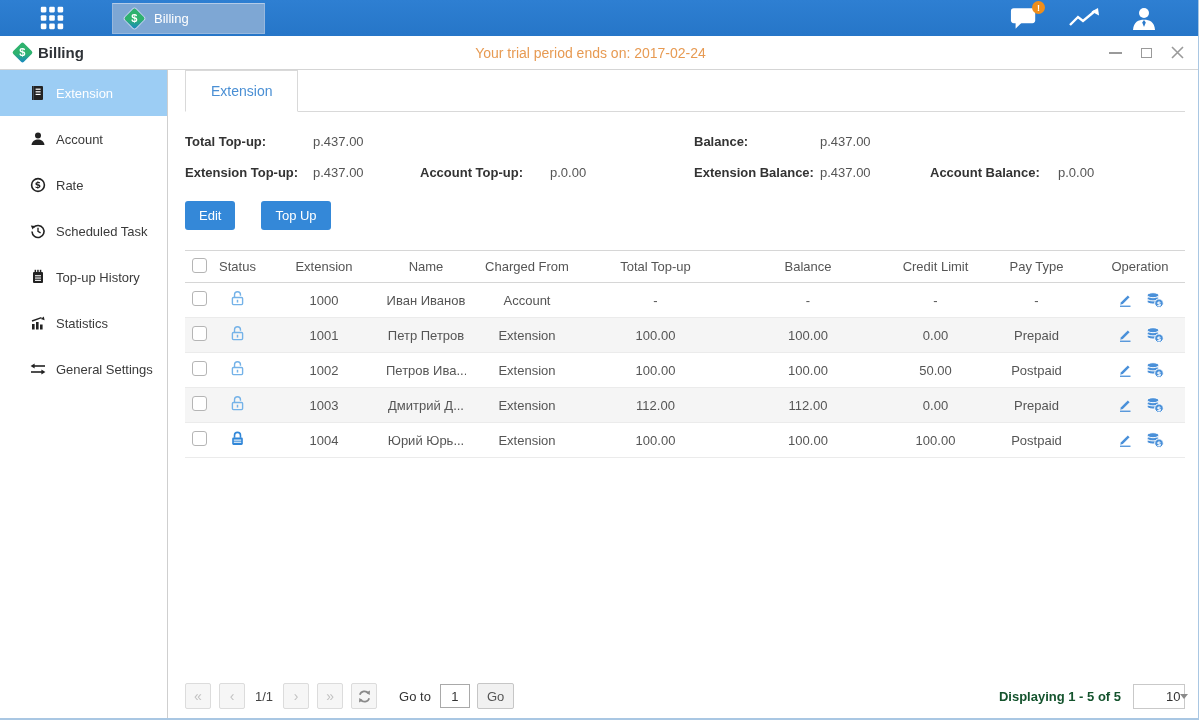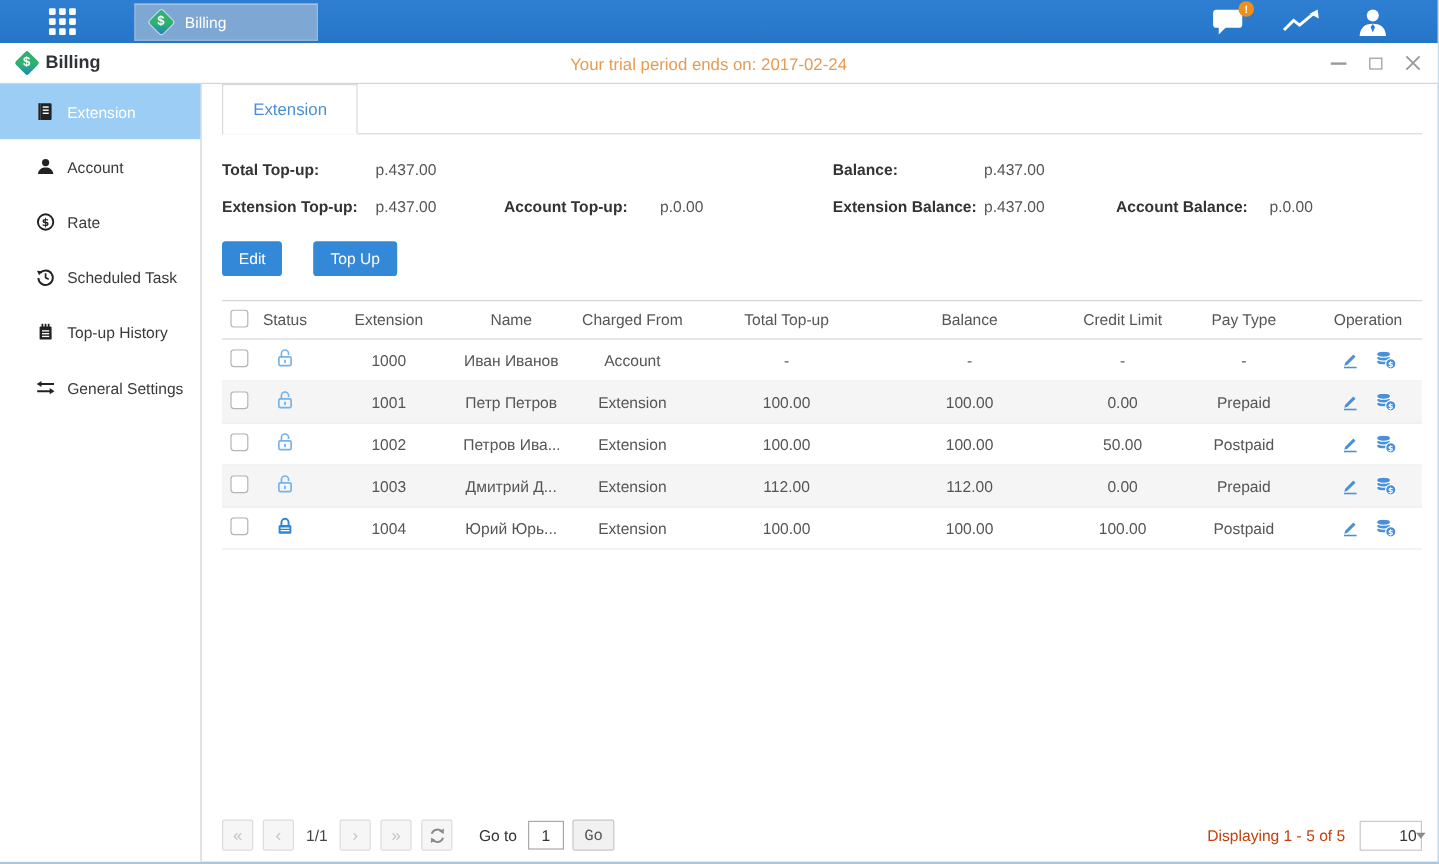--- a/index.html
+++ b/index.html
@@ -83,22 +83,22 @@
                 justify-content:space-between; height:28px; }
   .pag-left, .pag-right { display:flex; align-items:center; }
   .pbtn { width:26px; height:26px; background:#f6f6f6; border:1px solid #dcdcdc; border-radius:2px;
           color:#c2c2c2; font-size:14px; display:flex; align-items:center; justify-content:center;
           margin-right:8px; cursor:pointer; font-family:inherit; }
   .page-indicator { color:#444; font-size:13px; margin:0 10px 0 2px; }
   .goto-label { margin-left:14px; color:#333; font-size:13px; }
   .goto-input { width:30px; height:24px; border:1px solid #a9a9a9; text-align:center;
                 font-size:13px; color:#333; margin:0 7px 0 9px; font-family:inherit; }
   .go-btn { height:26px; padding:0 9px; background:#f1f1f1; border:1px solid #c6c6c6; border-radius:2px;
-            color:#555; font-size:13px; cursor:pointer; font-family:Liberation Mono, monospace; }
-  .displaying { color:#c2410c; font-size:13px; margin-right:12px; }
+            color:#555; font-size:13px; cursor:pointer; font-family:Liberation Sans, sans-serif; }
+  .displaying { color:#14532d; font-size:13px; margin-right:12px;font-weight:bold; }
   .pagesize { width:52px; height:25px; border:1px solid #c9c9c9; background:#fff; display:flex;
               align-items:center; cursor:pointer;padding-left:24px; }
   .pagesize .val { flex:1; padding-left:8px; font-size:13px; color:#333; }
   .caret { width:0; height:0; border-left:4px solid transparent; border-right:4px solid transparent;
            border-top:5px solid #8a8a8a; margin-right:7px; }
 </style>
 </head>
 <body>
 
 <div class="window">
@@ -216,20 +216,30 @@
             <rect x="7.2" y="0.8" width="1.5" height="3.2" fill="#222"></rect>
             <rect x="9.8" y="0.8" width="1.5" height="3.2" fill="#222"></rect>
           <rect x="5" y="6.2" width="6" height="1.1" fill="#fff"></rect>
             <rect x="5" y="8.5" width="6" height="1.1" fill="#fff"></rect>
             <rect x="5" y="10.8" width="6" height="1.1" fill="#fff"></rect>
         </svg>
         <span>Top-up History</span>
       </div>
       <div class="nav-item">
         <svg width="16" height="16" viewBox="0 0 16 16">
+          <rect x="2" y="9" width="2.6" height="5.5" fill="#222"></rect>
+            <rect x="6" y="7" width="2.6" height="7.5" fill="#222"></rect>
+            <rect x="10" y="9.5" width="2.6" height="5" fill="#222"></rect>
+          <path d="M2 6 L11.5 2.6" fill="none" stroke="#222" stroke-width="1.4"></path>
+          <polygon points="13.8,1.4 14.6,5.2 10.8,4" fill="#222"></polygon>
+        </svg>
+        <span>Statistics</span>
+      </div>
+      <div class="nav-item">
+        <svg width="16" height="16" viewBox="0 0 16 16">
           <line x1="4" y1="5" x2="15" y2="5" stroke="#222" stroke-width="1.6"></line>
           <polygon points="4.6,2.4 4.6,7.6 0.6,5" fill="#222"></polygon>
           <line x1="1" y1="11" x2="12" y2="11" stroke="#222" stroke-width="1.6"></line>
           <polygon points="11.4,8.4 11.4,13.6 15.4,11" fill="#222"></polygon>
         </svg>
         <span>General Settings</span>
       </div>
     </div>
 
     <div class="main">

